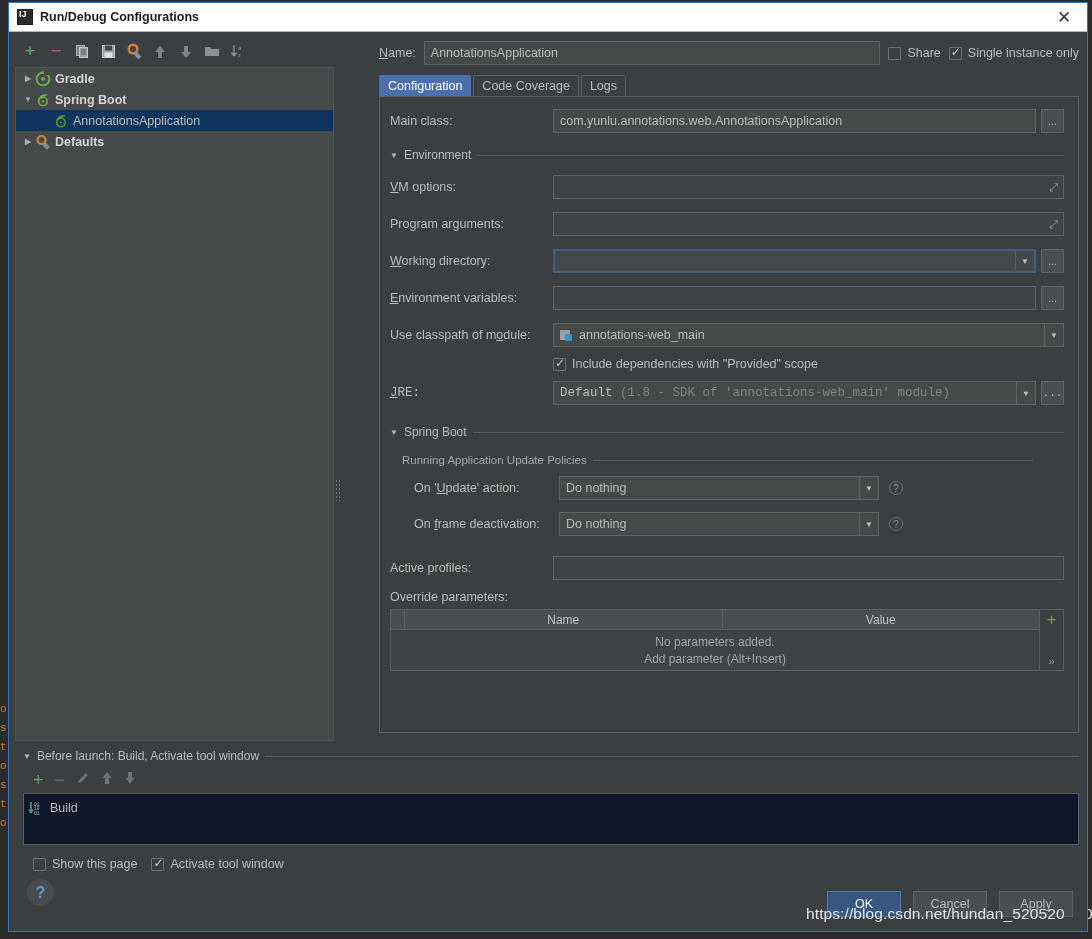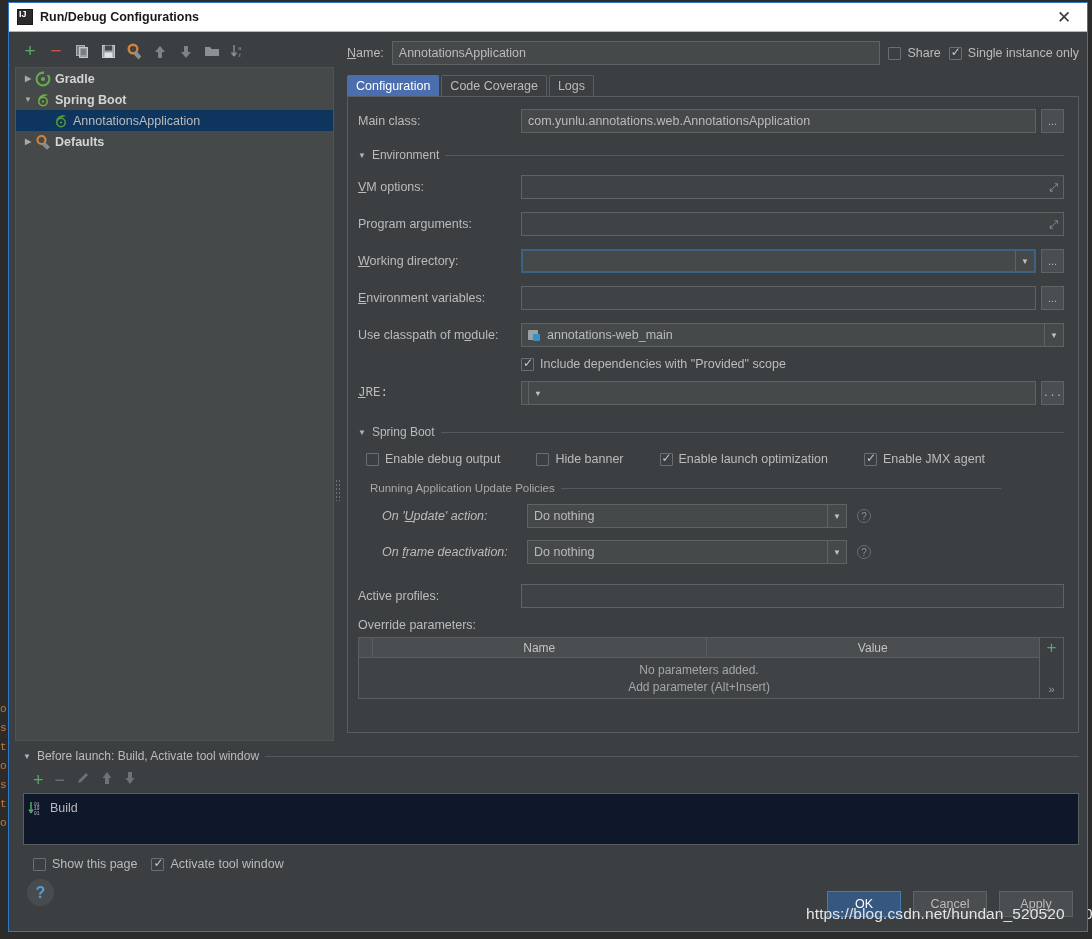--- a/index.html
+++ b/index.html
@@ -121,20 +121,21 @@
     position: absolute; top: 447px; left: 1px;
     width: 5px; height: 22px;
     background-image: radial-gradient(#6e7274 40%, transparent 41%);
     background-size: 3px 4px;
   }
 
   
   .right-panel {
     flex: 1; min-width: 0; display: flex; flex-direction: column;
     padding: 6px 8px 8px 0;
+    margin-left: 32px;
   }
   .name-row {
     display: flex; align-items: center; height: 30px; gap: 8px;
     padding-left: 6px;
   }
   .lbl { font-size: 12.5px; color: #bbbbbb; white-space: nowrap; }
   .lbl u { text-decoration: underline; }
   .name-input {
     flex: 1; height: 24px;
     background: #45494a; border: 1px solid #5e6364;
@@ -231,21 +232,21 @@
     position: relative;
   }
   .mod-icon .a { position: absolute; left: 0; top: 1px; width: 10px; height: 10px; background: #9aa0a6; border-radius: 1px; }
   .mod-icon .b { position: absolute; left: 5px; top: 5px; width: 7px; height: 7px; background: #3592c4; border-radius: 1px; }
 
   .indent-row { padding-left: 163px; margin-bottom: 13px; display: flex; align-items: center; }
 
   .sb-checks { display: flex; align-items: center; gap: 36px; margin-bottom: 14px; padding-left: 8px; }
 
   .policy-row { display: flex; align-items: center; margin-bottom: 12px; padding-left: 24px; }
-  .policy-row .lbl { width: 145px; flex: none; font-style: italic; }
+  .policy-row .lbl { width: 145px; flex: none; }
   .policy-combo {
     width: 320px; height: 24px; flex: none;
     background: #45494a; border: 1px solid #5e6364;
     display: flex; align-items: center;
     font-size: 12.5px; color: #bbbbbb; padding-left: 6px;
   }
   .help-ico {
     width: 14px; height: 14px; margin-left: 10px; flex: none;
     border: 1px solid #6a6e70; border-radius: 50%;
     color: #8d9194; font-size: 10px;
@@ -556,49 +557,35 @@
           <div class="indent-row" style="margin-bottom:10px;">
             <span class="chk">
               <span class="box checked"></span>
               <span>Include dependencies with "Provided" scope</span>
             </span>
           </div>
 
           <div class="frow" style="margin-bottom:18px;font-family:Liberation Mono, monospace;">
             <span class="lbl"><u>J</u>RE:</span>
             <span class="combo">
+              <span class="val">
+                <span>Default</span>
+                <span class="dim">(1.8 - SDK of 'annotations-web_main' module)</span>
+              </span>
               <span class="arrow-btn">▼</span>
             </span>
             <span class="dots-btn">...</span>
           </div>
 
           <div class="section">
             <span class="caret">▼</span>
             <span>Spring Boot</span>
             <span class="line"></span>
           </div>
 
-          <div class="sb-checks">
-            <span class="chk">
-              <span class="box"></span>
-              <span>Enable debug output</span>
-            </span>
-            <span class="chk">
-              <span class="box"></span>
-              <span>Hide banner</span>
-            </span>
-            <span class="chk">
-              <span class="box checked"></span>
-              <span>Enable launch optimization</span>
-            </span>
-            <span class="chk">
-              <span class="box checked"></span>
-              <span>Enable JMX agent</span>
-            </span>
-          </div>
 
           <div class="section sub" style="margin-bottom:10px;">
             <span>Running Application Update Policies</span>
             <span class="line" style="max-width:440px;"></span>
           </div>
 
           <div class="policy-row">
             <span class="lbl">On '<u>U</u>pdate' action:</span>
             <span class="policy-combo">
               <span style="flex:1;">Do nothing</span>

